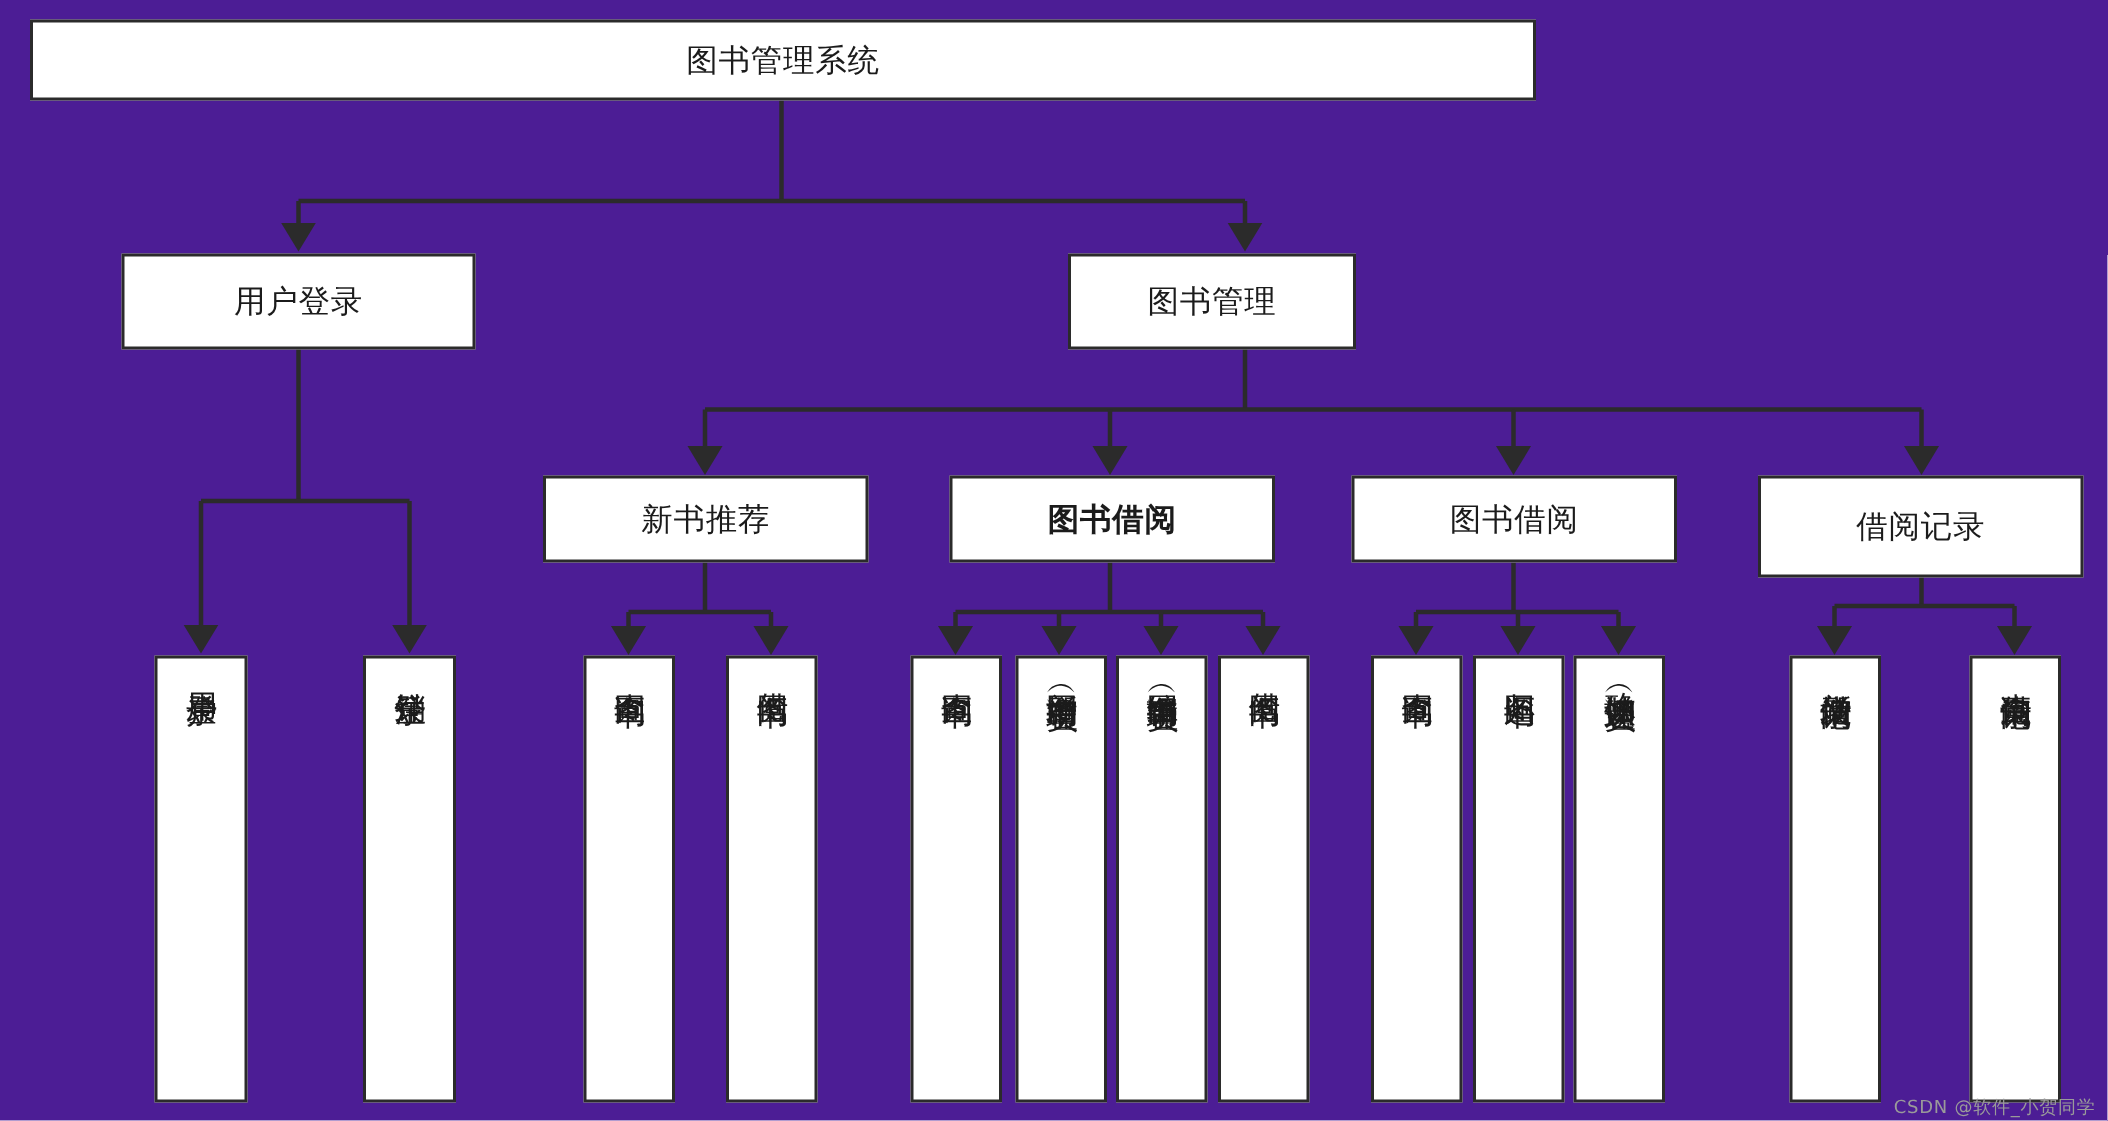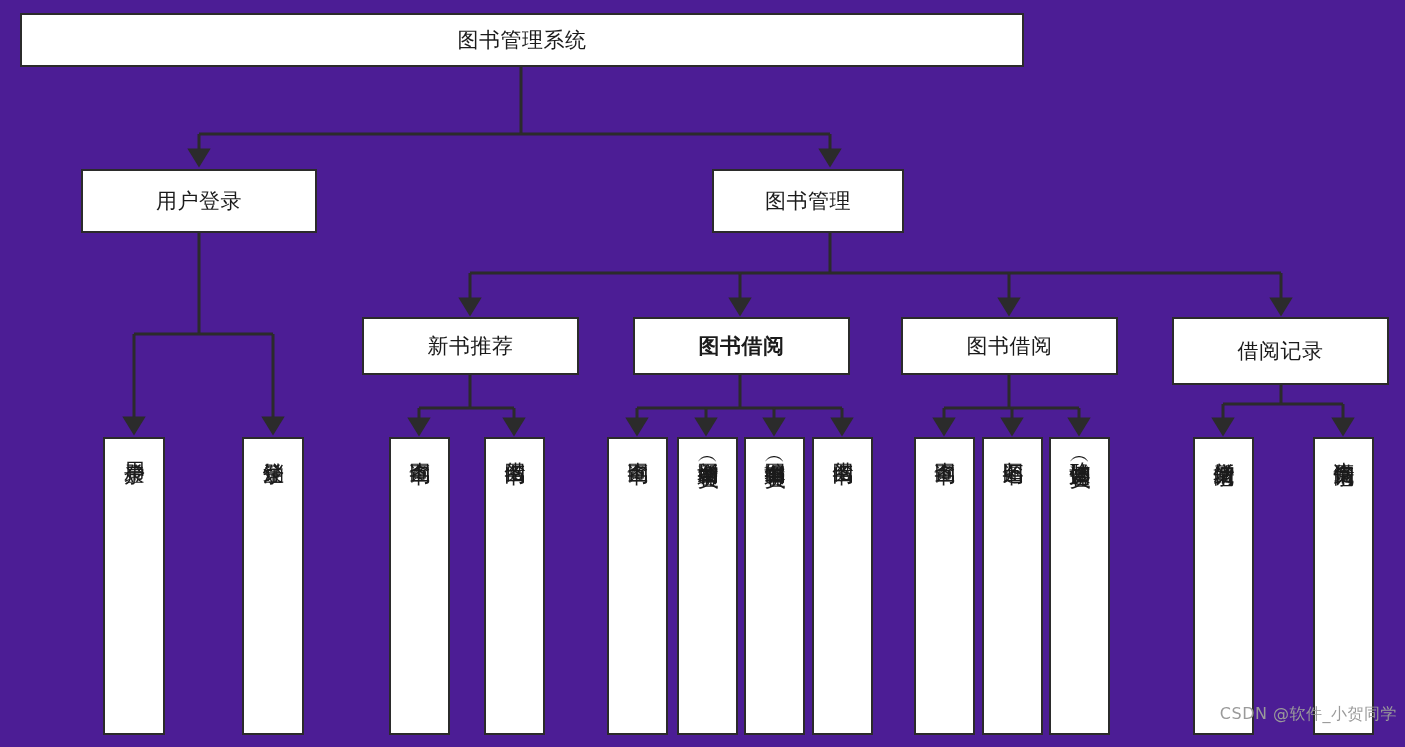--- a/index.html
+++ b/index.html
@@ -48,22 +48,22 @@
     font-size:21px;
     writing-mode:vertical-rl;
     text-orientation:upright;
     white-space:nowrap;
     letter-spacing:1px;
     line-height:1;
   }
   #watermark{
     position:absolute;
     right:8px;
-    bottom:22px;
-    font-size:16px;
+    bottom:0;
+    font-size:12px;
     color:#9a9a9a;
     z-index:5;
     white-space:nowrap;
     letter-spacing:0.5px;
     margin-left:25px;
   }
 </style>
 </head>
 <body>
 

